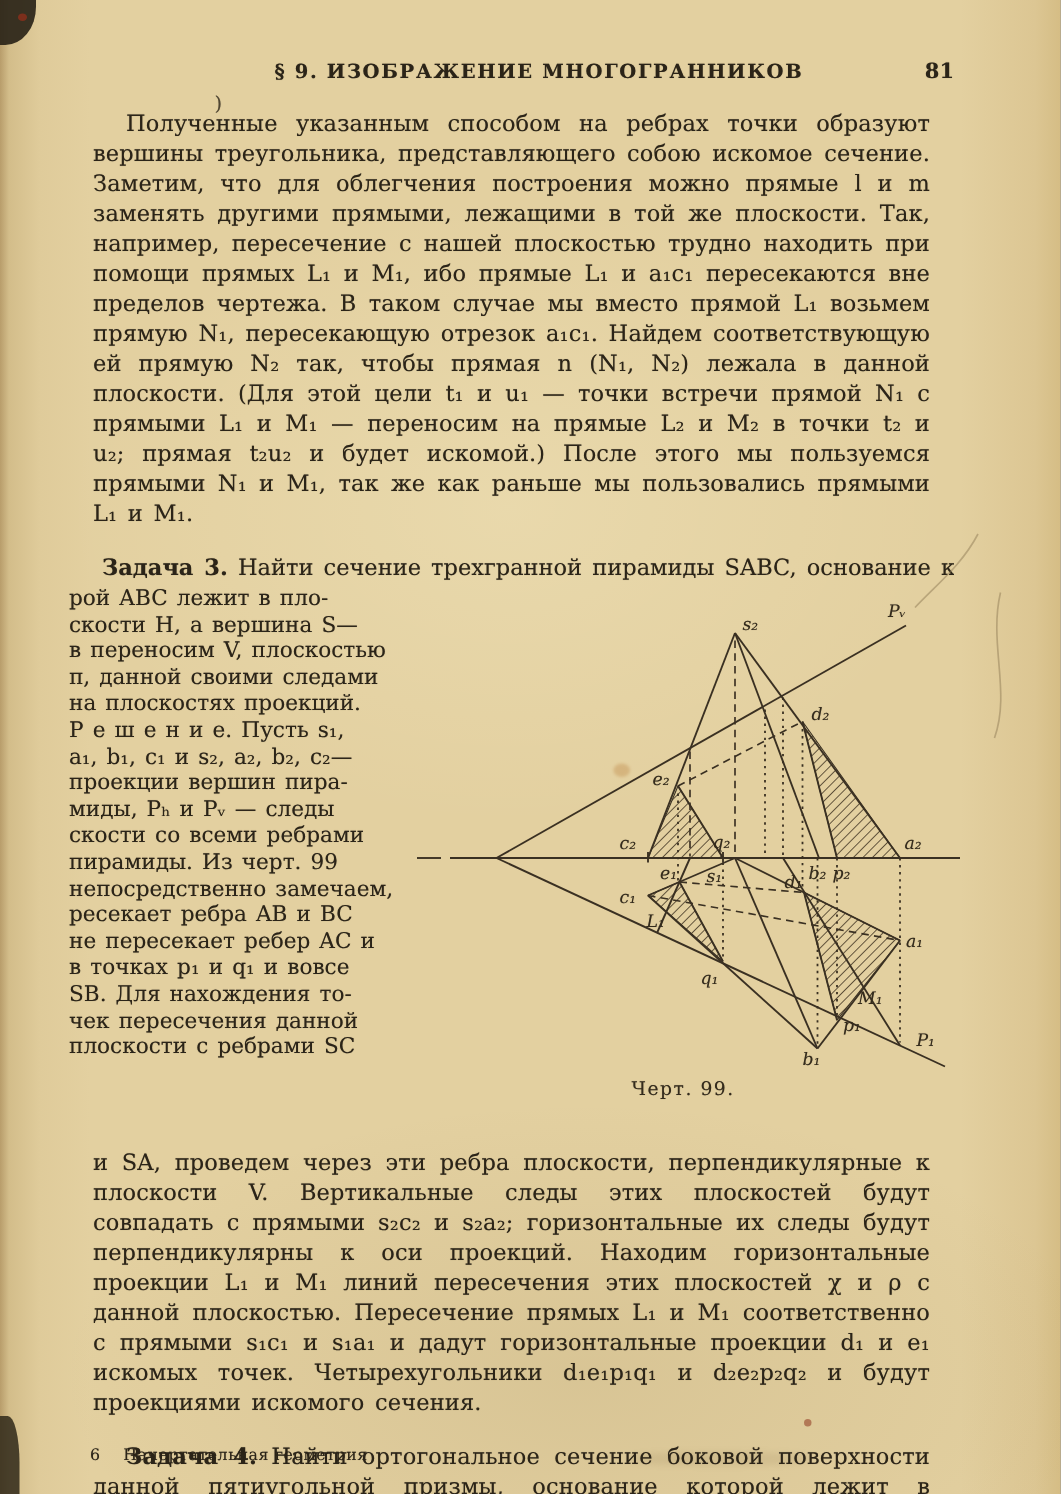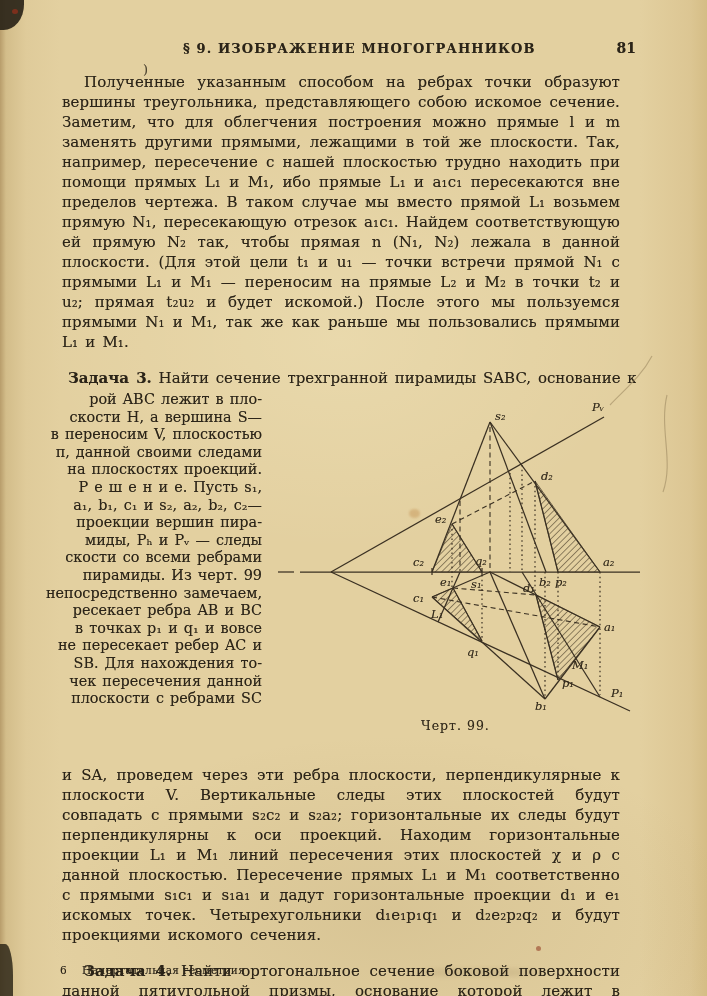--- a/index.html
+++ b/index.html
@@ -23,21 +23,21 @@
   .content{position:absolute;left:46px;top:40px;width:590px;}
   .hdr{display:flex;align-items:baseline;margin-bottom:13px;}
   .hdr-title{flex:1;text-align:center;font-size:13px;font-weight:bold;letter-spacing:1.1px;padding-left:56px;}
   .hdr-num{font-size:14px;font-weight:bold;}
   .stray{position:absolute;left:97px;top:22px;font-size:13px;opacity:.8;}
   p.body{margin:16px;font-size:15px;line-height:20px;text-align:justify;word-spacing:2.2px;letter-spacing:.1px;}
   p.indent{text-indent:22px;}
   .task-line{white-space:nowrap;overflow:hidden;font-size:15px;line-height:20px;margin-top:1px;text-indent:22px;word-spacing:2px;}
   .lead{font-weight:bold;}
   .midrow{display:flex;margin-top:3px;}
-  .ncol{width:216px;font-size:14.4px;line-height:17.6px;word-spacing:1.5px;text-align:right;}
+  .ncol{width:216px;font-size:14.4px;line-height:17.6px;word-spacing:1.5px;}
   .ncol > div{white-space:nowrap;}
   .figwrap{position:relative;width:374px;height:358px;}
   .figwrap svg{position:absolute;left:0;top:0;overflow:visible;}
   svg .s{stroke:#3a3022;stroke-width:1.25;fill:none;}
   svg .d{stroke:#3a3022;stroke-width:1.1;fill:none;stroke-dasharray:5 3.5;}
   svg .o{stroke:#3a3022;stroke-width:1.2;fill:none;stroke-dasharray:1.6 3.1;}
   svg .h{fill:url(#hatch);stroke:#3a3022;stroke-width:.7;}
   svg .q{fill:none;stroke:#8f7c55;stroke-width:1.1;opacity:.5;}
   svg text{font-family:"DejaVu Serif","DejaVu Sans",serif;font-style:italic;font-size:11.5px;fill:#342b1c;}
   svg text.cap{font-style:normal;font-size:12.5px;letter-spacing:1px;}
@@ -75,22 +75,22 @@
           <div>π, данной своими следами</div>
           <div>на плоскостях проекций.</div>
           <div>Р е ш е н и е.  Пусть s₁,</div>
           <div>a₁, b₁, c₁ и s₂, a₂, b₂, c₂—</div>
           <div>проекции вершин пира-</div>
           <div>миды, Pₕ и Pᵥ — следы</div>
           <div>скости со всеми ребрами</div>
           <div>пирамиды. Из черт. 99</div>
           <div>непосредственно замечаем,</div>
           <div>ресекает ребра AB и BC</div>
+          <div>не пересекает ребер AC и</div>
           <div>в точках p₁ и q₁ и вовсе</div>
-          <div>не пересекает ребер AC и</div>
           <div>SB. Для нахождения то-</div>
           <div>чек пересечения данной</div>
           <div>плоскости с ребрами SC</div>
         </div>
       <div class="figwrap">
         <svg id="fig-svg" width="414" height="356" viewBox="250 332 414 356">
           <defs>
             <pattern id="hatch" width="4.5" height="4.5" patternUnits="userSpaceOnUse" patternTransform="rotate(45)">
               <line x1="0" y1="0" x2="0" y2="4.5" stroke="#473a27" stroke-width="1.1"></line>
             </pattern>

